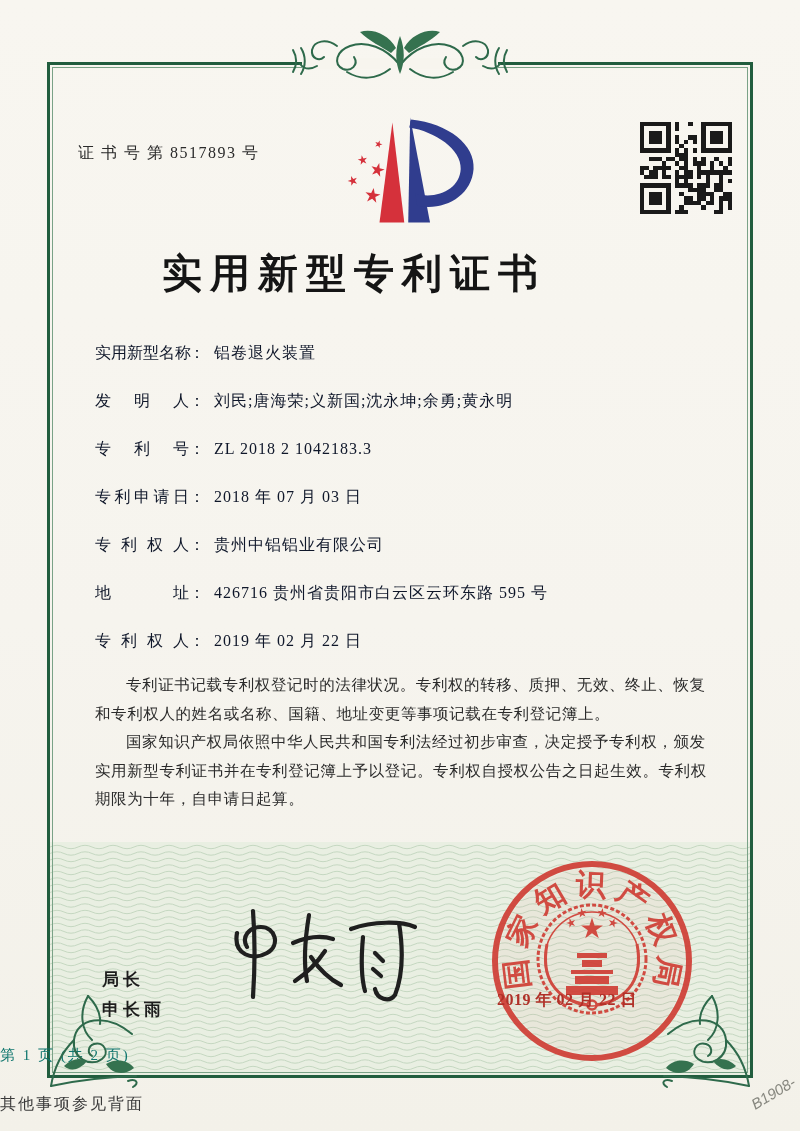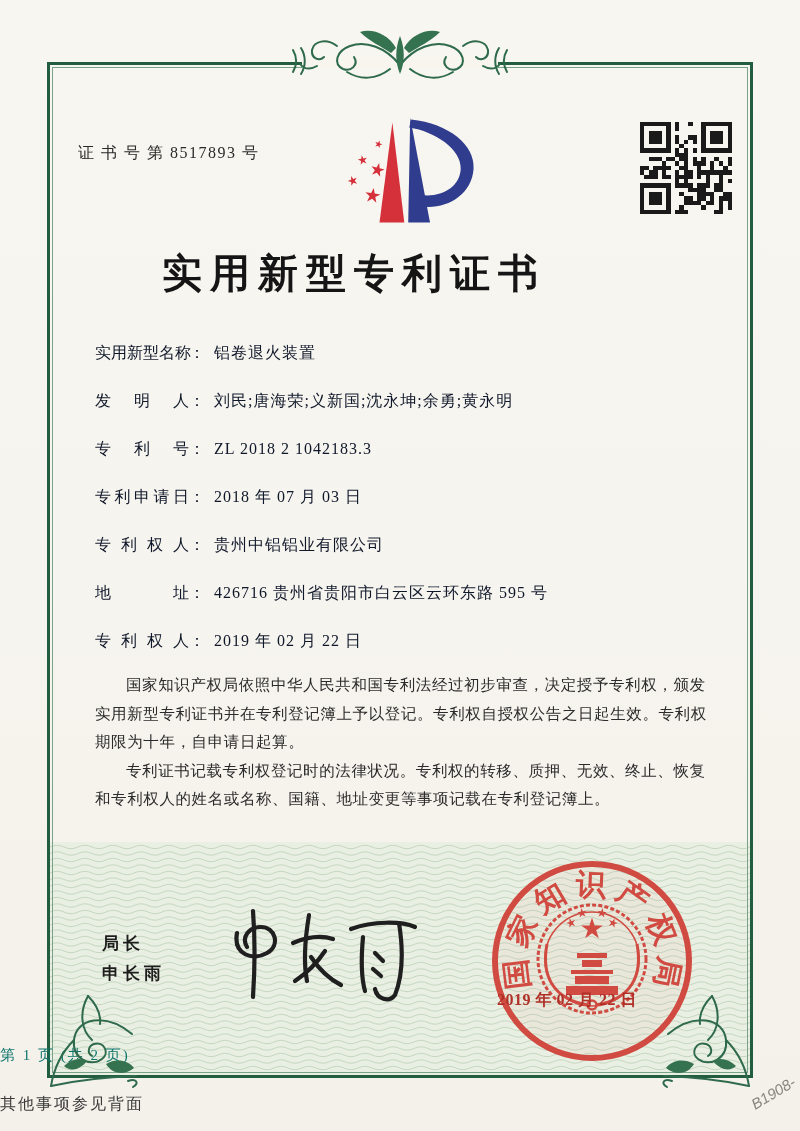--- a/index.html
+++ b/index.html
@@ -16,21 +16,21 @@
          letter-spacing:8px;color:#151515;}
   .frow{left:95px;font-size:16px;color:#0f172a;white-space:nowrap;}
   .flabel{display:inline-block;width:94px;text-align:justify;text-align-last:justify;vertical-align:bottom;}
   .fcolon{display:inline-block;}
   .fvalue{margin-left:9px;letter-spacing:1px;}
   .grant2{position:absolute;left:304px;top:0;}
   .grant2 .flabel{width:92px;}
   .paras{left:95px;top:671px;width:618px;font-size:15.5px;line-height:28.5px;
          letter-spacing:0.6px;color:#2b2b2b;}
   .paras p{margin:0;text-indent:31px;}
-  .director{left:102px;font-size:17px;font-weight:600;letter-spacing:4px;color:#1d1d1d;}
+  .director{left:102px;font-size:17px;font-weight:600;letter-spacing:4px;color:#1d1d1d;margin-top:36px;}
   .seal-date{left:497px;top:990px;font-size:16px;font-weight:bold;color:#b03028;
              letter-spacing:0.5px;z-index:6;}
   .page-info{left:0;top:1046px;width:782px;font-size:15px;color:#0f766e;letter-spacing:2px;}
   .footer-note{left:0;top:1094px;width:800px;text-align:left;font-size:16px;color:#3a3a3a;letter-spacing:2px;}
   .pencil{left:748px;top:1098px;font-size:15px;font-style:italic;color:#86867e;
           transform:rotate(-31deg);transform-origin:left top;}
   svg{display:block;}
   .qr{shape-rendering:crispEdges;}
   .z2{z-index:2;} .z3{z-index:3;} .z4{z-index:4;} .z5{z-index:5;}
 </style>
@@ -382,22 +382,22 @@
   <span class="flabel">专利权人</span><span class="fcolon">：</span><span class="fvalue">贵州中铝铝业有限公司</span>
 </div>
 <div class="abs frow serif z3" style="top:583px">
   <span class="flabel">地址</span><span class="fcolon">：</span><span class="fvalue">426716 贵州省贵阳市白云区云环东路 595 号</span>
 </div>
 <div class="abs frow serif z3" style="top:631px;width:640px">
   <span class="flabel">专利权人</span><span class="fcolon">：</span><span class="fvalue">2019 年 02 月 22 日</span>
 </div>
 
 <div class="abs paras serif z3">
+  <p>专利证书记载专利权登记时的法律状况。专利权的转移、质押、无效、终止、恢复和专利权人的姓名或名称、国籍、地址变更等事项记载在专利登记簿上。</p>
   <p>国家知识产权局依照中华人民共和国专利法经过初步审查，决定授予专利权，颁发实用新型专利证书并在专利登记簿上予以登记。专利权自授权公告之日起生效。专利权期限为十年，自申请日起算。</p>
-  <p>专利证书记载专利权登记时的法律状况。专利权的转移、质押、无效、终止、恢复和专利权人的姓名或名称、国籍、地址变更等事项记载在专利登记簿上。</p>
 </div>
 
 <div class="abs director sans z3" style="top:932px">局长</div>
 <div class="abs director sans z3" style="top:962px">申长雨</div>
 
 <svg class="abs z3" viewBox="0 0 195 100" style="left:223px;top:903px;width:195px;height:100px">
   <g stroke="#1f1f1f" stroke-width="4.2" fill="none" stroke-linecap="round" stroke-linejoin="round">
     <path d="M30,8 C32,34 32,64 30,94"></path>
     <path d="M14,30 C10,52 30,58 44,50 C58,42 52,24 38,24 C26,24 18,34 24,44"></path>
     <path d="M86,12 C82,36 80,58 84,78"></path>

